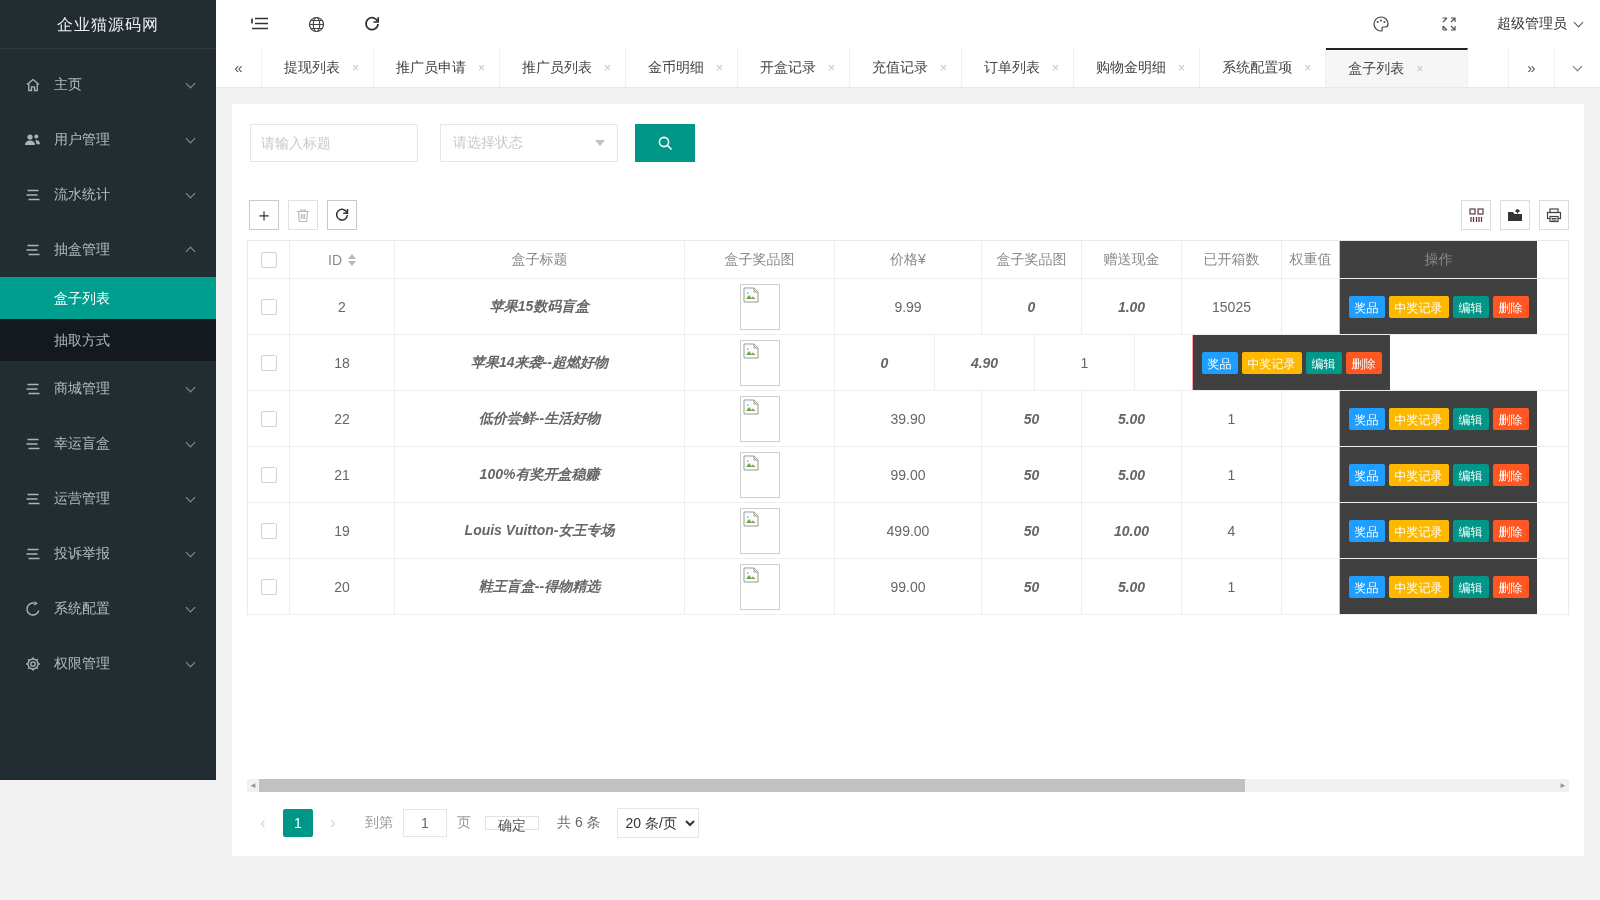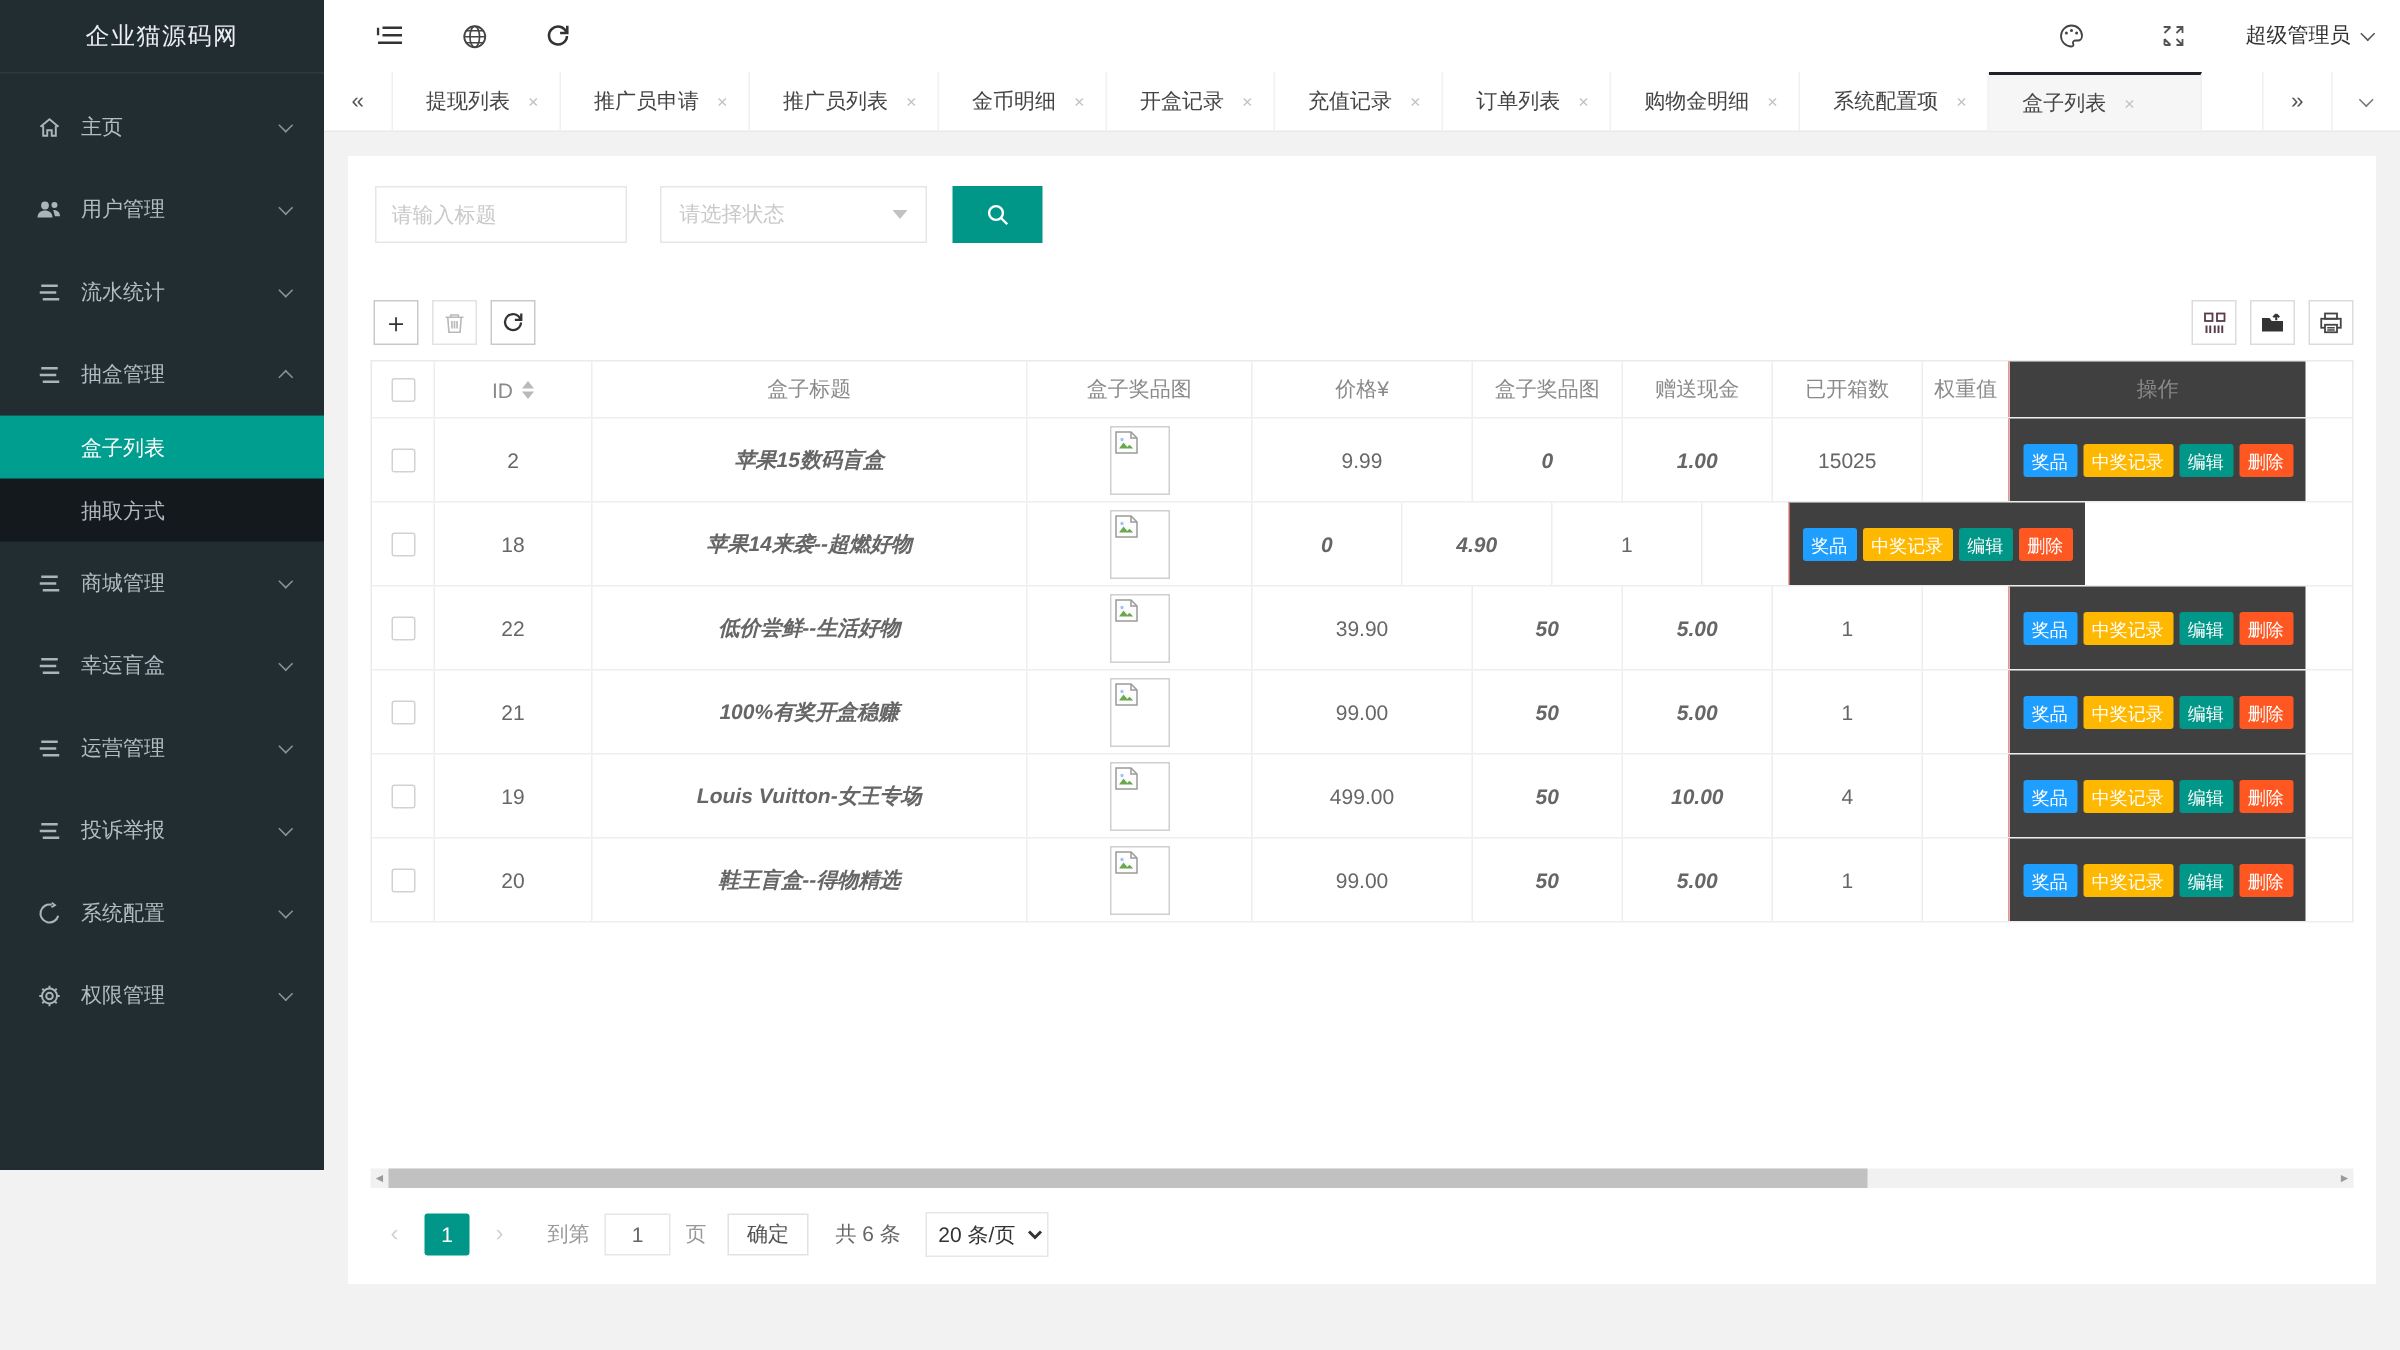--- a/index.html
+++ b/index.html
@@ -90,21 +90,21 @@
   .hs-track { flex:1; height:13px; position:relative; }
   .hs-thumb { position:absolute; left:0; top:0; height:13px; width:76%; background:#c1c1c1; cursor:pointer; }
 
   
   .pager { display:flex; align-items:center; padding:8px 0 6px 2px; font-size:14px; color:#999; }
   .pg-arrow { width:28px; height:28px; display:flex; align-items:center; justify-content:center; color:#d2d2d2; font-size:16px; cursor:pointer; }
   .pg-num { width:30px; height:28px; background:#009688; color:#fff; display:flex; align-items:center; justify-content:center; border-radius:2px; margin:0 6px; cursor:pointer; font-size:14px; }
   .pg-goto { margin-left:18px; }
   .pg-input { width:44px; height:28px; border:1px solid #e6e6e6; text-align:center; margin:0 10px; font-size:14px; color:#666; outline:none; }
   .pg-unit { margin-right:14px; }
-  .pg-confirm { height:28px; padding:0 12px; background:#fff; border:1px solid #e2e2e2; font-size:14px; color:#555; cursor:pointer; }
+  .pg-confirm { height:14px; padding:0 12px; background:#fff; border:1px solid #e2e2e2; font-size:14px; color:#555; cursor:pointer; }
   .pg-total { margin:0 16px 0 18px; color:#666; }
   .pg-size { height:30px; border:1px solid #e6e6e6; font-size:14px; color:#333; padding:0 4px; background:#fff; cursor:pointer; outline:none; }
 </style>
 </head>
 <body>
 
 <aside class="sidebar">
   <div class="sidebar-title">企业猫源码网</div>
   <nav class="menu" id="sidebar-menu">
   <div class="menu-item">

